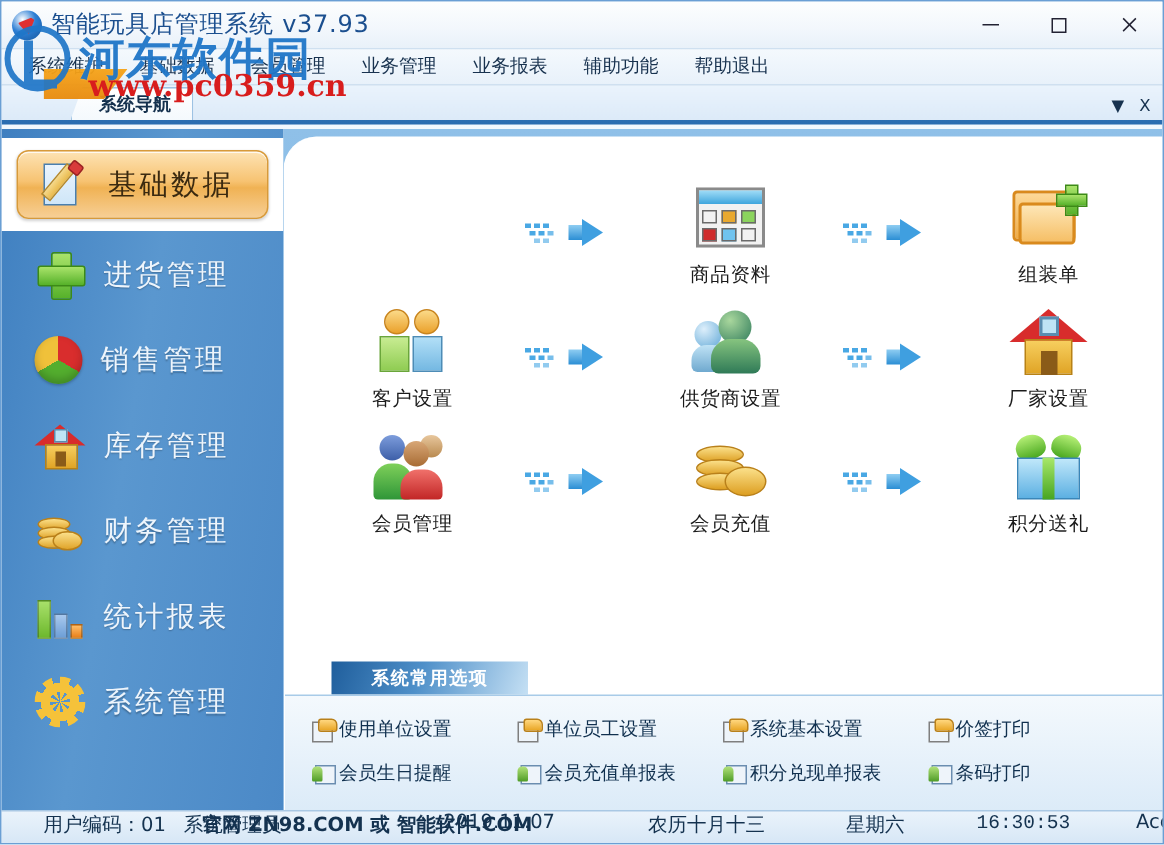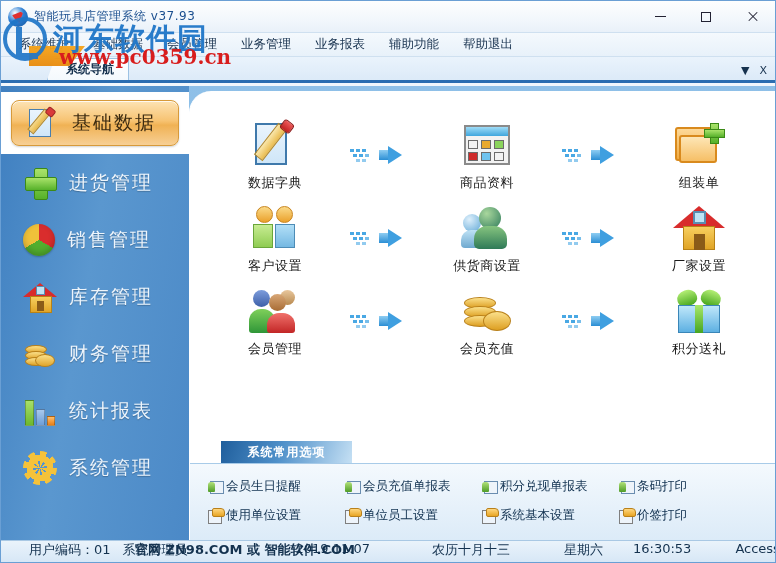--- a/index.html
+++ b/index.html
@@ -31,21 +31,21 @@
     border-radius: 50%;
     background: radial-gradient(circle at 35% 30%, #ffffff 0%, #2d7fd4 45%, #14559c 100%);
     position: relative; flex: none;
   }
   .app-icon::after{
     content:""; position:absolute; left:4px; top:4px; width:12px; height:12px;
     background: #e03030; border-radius: 50%;
     clip-path: polygon(0 40%,100% 0,60% 100%,25% 70%);
   }
   .title-text {
-    font-size: 12px; color: #1b4f8f; letter-spacing: .5px;
+    font-size: 16px; color: #1b4f8f; letter-spacing: .5px;
     white-space: nowrap;
   }
   .winbtns { margin-left:auto; display:flex; height:100%; }
   .winbtn {
     width: 46px; height: 100%;
     display:flex; align-items:center; justify-content:center;
     color:#20364d; font-size: 14px; line-height: 1;
     cursor: default;
   }
   .glyph-min { width:11px; height:1px; background:#223; display:block; }
@@ -376,21 +376,21 @@
     background: linear-gradient(180deg,#eaf3fb 0%, #d7e7f6 100%);
     border-top:1px solid #a9c8e4;
     display:flex; font-size: 13px; color:#14324f;
   }
   .sb-cell { padding: 0 6px; white-space: nowrap; }
   .sb-user { margin-left: 22px; }
   .sb-mid  { position:relative; }
   .sb-date { margin-left: 96px; }
   .sb-lunar { margin-left: 50px; }
   .sb-week { margin-left: 42px; }
-  .sb-time { margin-left: 18px; }
+  .sb-time { margin-left: 36px; font-family: Liberation Mono, monospace; }
   .sb-db { margin-left: 32px; }
   .grip { margin-left:auto; margin-right:4px; width:12px; height:12px; position:relative; }
   .grip i{ position:absolute; width:2px; height:2px; background:#8aa9c4; }
   .grip i:nth-child(1){ right:1px; bottom:1px; }
   .grip i:nth-child(2){ right:5px; bottom:1px; }
   .grip i:nth-child(3){ right:9px; bottom:1px; }
   .grip i:nth-child(4){ right:1px; bottom:5px; }
   .grip i:nth-child(5){ right:5px; bottom:5px; }
   .grip i:nth-child(6){ right:1px; bottom:9px; }
 
@@ -521,28 +521,20 @@
         <span class="nicon ic-gear"></span>
         <span class="label">系统管理</span>
       </div>
     </div>
 
     <div class="main">
       <div class="white-panel">
 
         <div class="grid">
 
-          <div class="cell" style="left:30px; top:0;">
-            <div class="bigicon b-dict">
-              <i class="paper"></i>
-                <i class="pen"></i>
-                <i class="tip"></i>
-            </div>
-            <div class="cap">数据字典</div>
-          </div>
           <div class="arrow" style="left:158px; top:25px;">
             <i class="d d1"></i>
               <i class="d d2"></i>
               <i class="d d3"></i>
               <i class="d d4"></i>
             <i class="d d5"></i>
               <i class="d d6"></i>
               <i class="d d7"></i>
               <i class="d d8"></i>
             <i class="stem"></i>
@@ -685,56 +677,56 @@
             <div class="cap">积分送礼</div>
           </div>
 
         </div>
 
         <div class="opts-wrap">
           <div class="opts-header">
             <span class="t">系统常用选项</span>
           </div>
           <div class="opts-body">
+
+            <div class="opt-row">
+              <div class="opt">
+                <span class="oicon clip"></span>
+                <span class="txt">使用单位设置</span>
+              </div>
+              <div class="opt">
+                <span class="oicon clip"></span>
+                <span class="txt">单位员工设置</span>
+              </div>
+              <div class="opt">
+                <span class="oicon clip"></span>
+                <span class="txt">系统基本设置</span>
+              </div>
+              <div class="opt">
+                <span class="oicon clip"></span>
+                <span class="txt">价签打印</span>
+              </div>
+            </div>
 
             <div class="opt-row">
               <div class="opt">
                 <span class="oicon card"></span>
                 <span class="txt">会员生日提醒</span>
               </div>
               <div class="opt">
                 <span class="oicon card"></span>
                 <span class="txt">会员充值单报表</span>
               </div>
               <div class="opt">
                 <span class="oicon card"></span>
                 <span class="txt">积分兑现单报表</span>
               </div>
               <div class="opt">
                 <span class="oicon card"></span>
                 <span class="txt">条码打印</span>
-              </div>
-            </div>
-
-            <div class="opt-row">
-              <div class="opt">
-                <span class="oicon clip"></span>
-                <span class="txt">使用单位设置</span>
-              </div>
-              <div class="opt">
-                <span class="oicon clip"></span>
-                <span class="txt">单位员工设置</span>
-              </div>
-              <div class="opt">
-                <span class="oicon clip"></span>
-                <span class="txt">系统基本设置</span>
-              </div>
-              <div class="opt">
-                <span class="oicon clip"></span>
-                <span class="txt">价签打印</span>
               </div>
             </div>
 
           </div>
         </div>
 
       </div>
     </div>
   </div>
 

